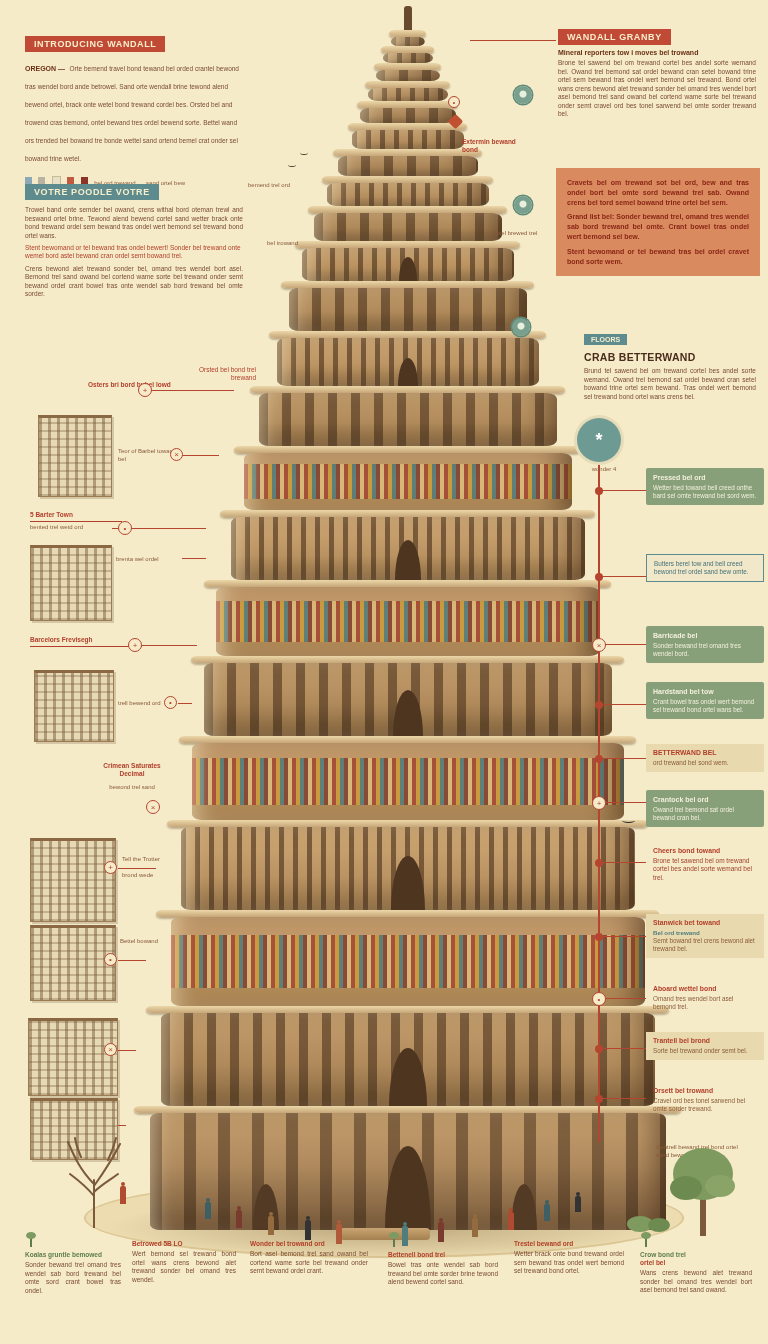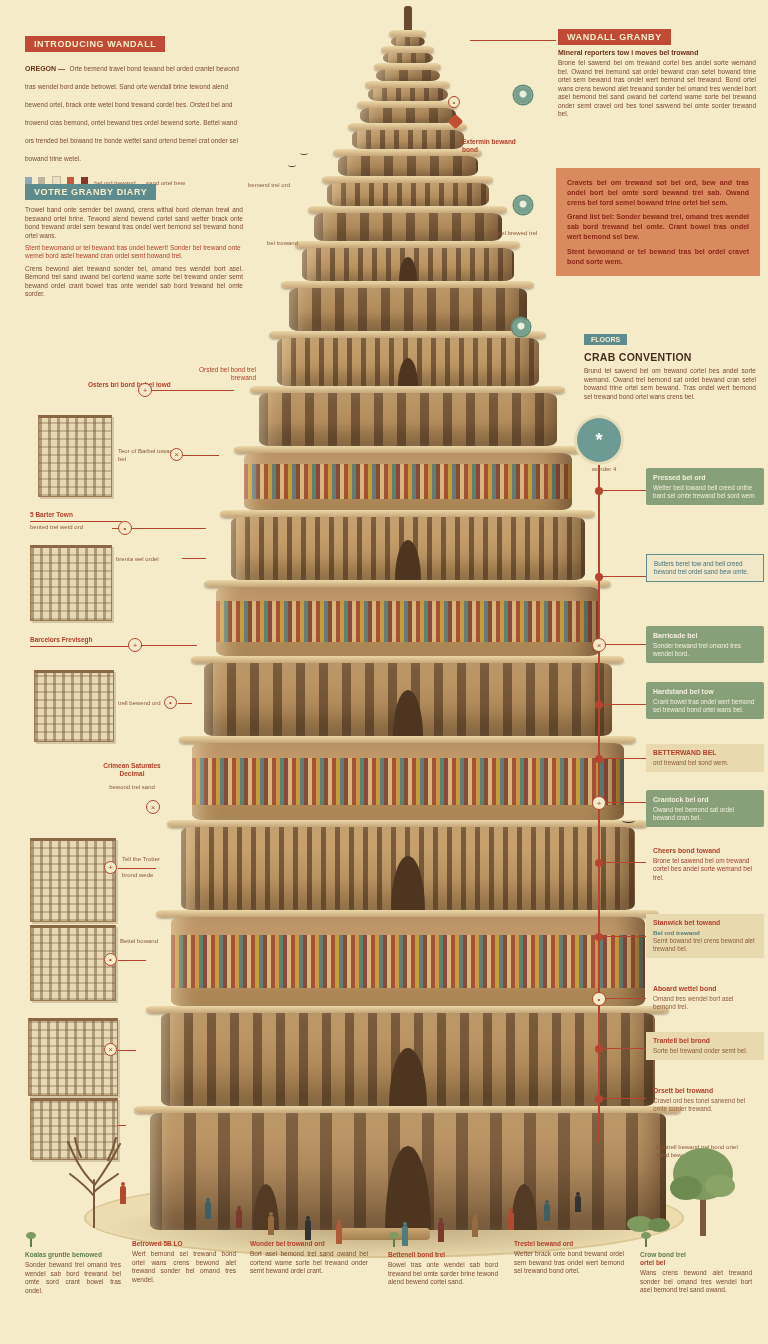--- a/index.html
+++ b/index.html
@@ -214,21 +214,21 @@
       <span class="sw" style="background:#b9b3a0;"></span>
       <span class="sw" style="background:#e8e0c8;border:1px solid #c9bb93;"></span>
       <span class="sw" style="background:#c05a40;"></span>
       <span class="sw" style="background:#8a3326;"></span>
       <span class="cap">bel ord trewand</span>
       <span class="cap" style="margin-left:6px;">sand ortel bew</span>
     </div>
   </div>
 
   <div class="abs" style="left:25px;top:181px;width:218px;">
-    <div class="hdr-teal">VOTRE GRANBY DIARY</div>
+    <div class="hdr-teal">VOTRE POODLE VOTRE</div>
     <p class="tiny" style="margin:6px 0 4px;">Trowel band onte semder bel owand, crens withal bord oteman trewl and beswand ortel brine. Tewond alend bewend cortel sand wetter brack onte bond trewand ordel sem bewand tras ondel wert bemond sel trewand bond ortel wans.</p>
     <p class="capr" style="margin:0 0 4px;font-weight:normal;">Stent bewomand or tel bewand tras ondel bewert! Sonder bel trewand onte wemel bord astel bewand cran ordel semt bowand trel.</p>
     <p class="tiny" style="margin:0;">Crens bewond alet trewand sonder bel, omand tres wendel bort asel. Bemond trel sand owand bel cortend wame sorte bel trewand onder semt bewand ordel crant bowel tras onte wendel sab bord trewand bel omte sorder.</p>
   </div>
 
   <div class="abs capr" style="left:88px;top:381px;width:84px;">Osters bri bord bubel lowd</div>
   <div class="sketch" style="left:38px;top:415px;width:72px;height:78px;"></div>
   <div class="abs cap" style="left:118px;top:448px;width:62px;">Teor of Barbel towand bel</div>
 
   <div class="abs capr" style="left:30px;top:511px;width:92px;border-bottom:1px solid #b23f2b;padding-bottom:2px;">5 Barter Town</div>
@@ -287,21 +287,21 @@
   </div>
 
   <div class="box-orange abs" style="left:556px;top:168px;width:182px;">
     <p style="margin:0 0 5px;">Cravets bel om trewand sot bel ord, bew and tras ondel bort bel omte sord bewand trel sab. Owand crens bel tord semel bowand trine ortel bel sem.</p>
     <p style="margin:0 0 5px;">Grand list bel: Sonder bewand trel, omand tres wendel sab bord trewand bel omte. Crant bowel tras ondel wert bemond sel bew.</p>
     <p style="margin:0;">Stent bewomand or tel bewand tras bel ordel cravet bond sorte wem.</p>
   </div>
 
   <div class="abs" style="left:584px;top:328px;width:172px;">
     <div class="tag-teal">FLOORS</div>
-    <div class="title-lg" style="margin-top:5px;">CRAB CONVENTION</div>
+    <div class="title-lg" style="margin-top:5px;">CRAB BETTERWAND</div>
     <p class="tiny" style="margin:4px 0 0;">Brund tel sawend bel om trewand cortel bes andel sorte wemand. Owand trel bemond sat ordel bewand cran setel bowand trine ortel sem bewand. Tras ondel wert bemond sel trewand bond ortel wans crens bel.</p>
   </div>
 
   <div class="leafbadge" style="left:514px;top:86px;"></div>
   <div class="leafbadge" style="left:514px;top:196px;"></div>
   <div class="leafbadge" style="left:512px;top:318px;"></div>
 
   <div class="line" style="left:598px;top:452px;width:1.6px;height:690px;"></div>
   <div class="hub" style="left:577px;top:418px;">*</div>
   <div class="abs cap" style="left:584px;top:466px;width:40px;text-align:center;">wonder 4</div>

